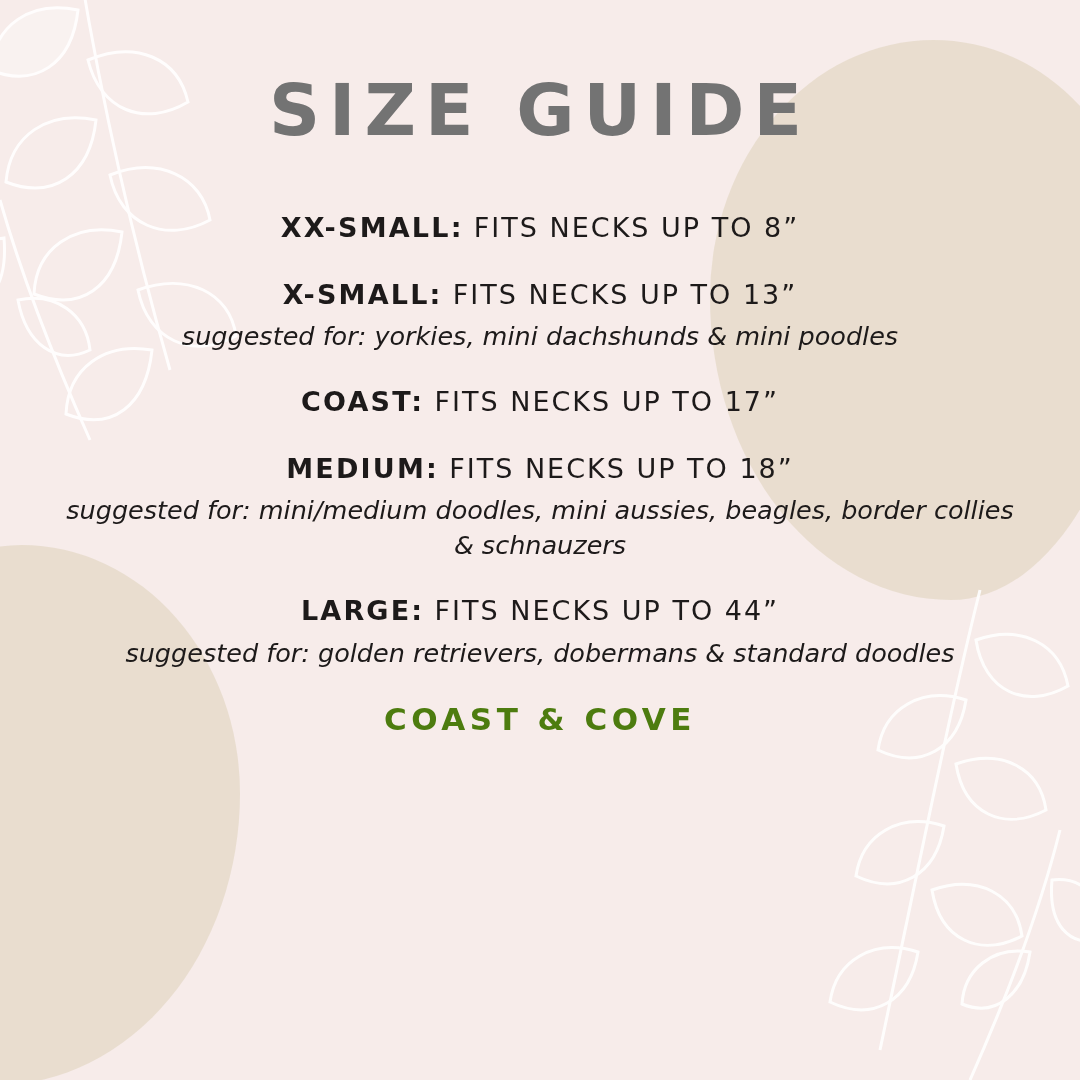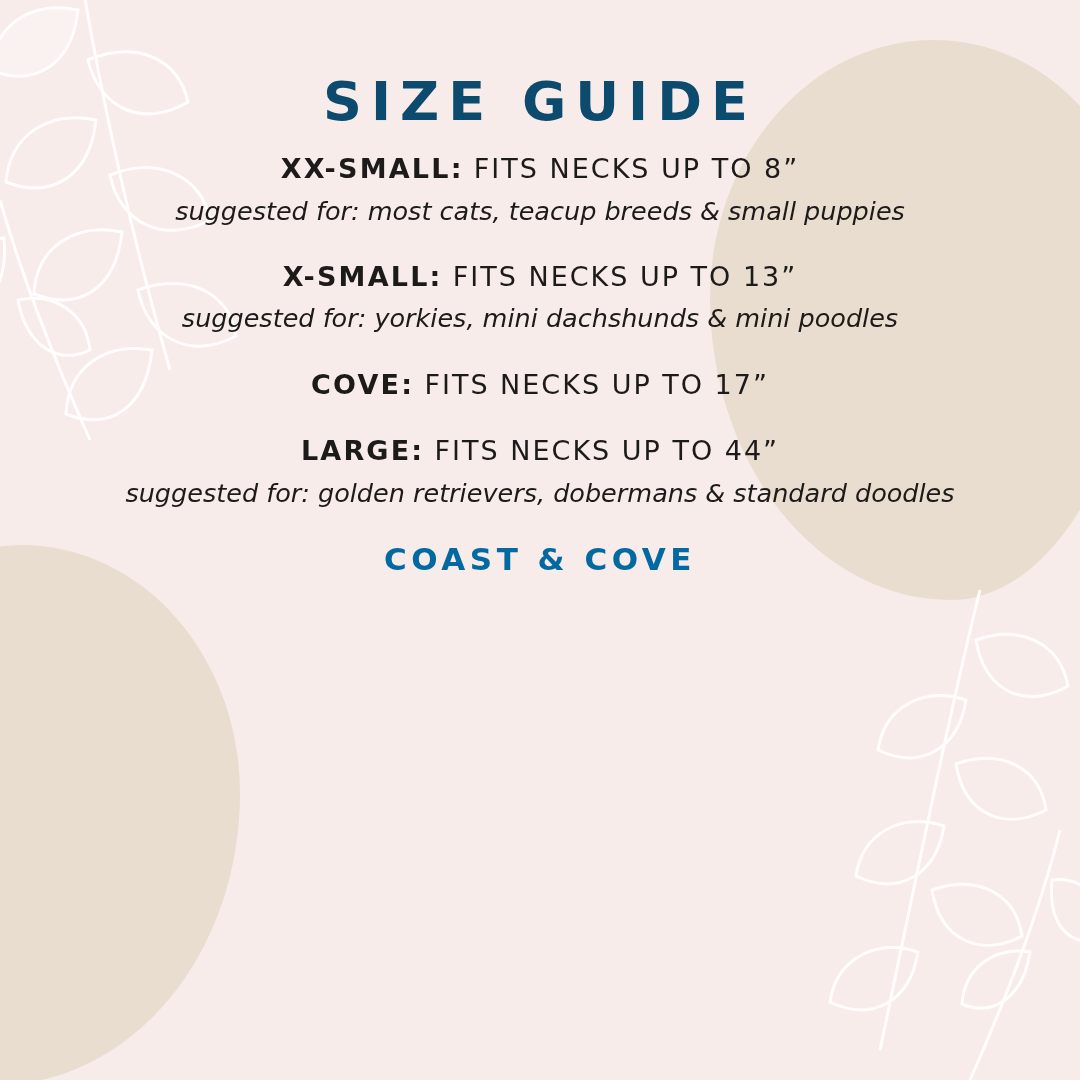--- a/index.html
+++ b/index.html
@@ -55,31 +55,31 @@
     position: relative;
     z-index: 5;
     width: 1080px;
     height: 1080px;
     box-sizing: border-box;
     padding: 58px 60px 30px 60px;
     text-align: center;
   }
 
   .title {
-    font-size: 54px;
+    font-size: 71px;
     letter-spacing: 9px;
     font-weight: bold;
-    color: #0c4a6e;
+    color: #737373;
     margin: 14px 0 0 0;
     line-height: 1.1;
     font-family: "DejaVu Sans", sans-serif;
   }
 
   .sizes {
-    margin-top: 20px;
+    margin-top: 60px;
   }
   .size-block {
     margin-bottom: 30px;
   }
   .size-line {
     font-size: 27px;
     letter-spacing: 1.6px;
     color: #1d1a1a;
     line-height: 1.35;
     font-family: "DejaVu Sans", sans-serif;
@@ -99,21 +99,21 @@
     line-height: 1.38;
     margin-top: 6px;
     font-family: "DejaVu Sans", sans-serif;
   }
 
   .brand {
     margin-top: 22px;
     font-size: 31px;
     font-weight: bold;
     letter-spacing: 4.5px;
-    color: #0369a1;
+    color: #4d7c0f;
     font-family: "DejaVu Sans", sans-serif;
   }
 </style>
 </head>
 <body>
 
 <div id="page">
 
   <div class="blob blob-right"></div>
   <div class="blob blob-left"></div>
@@ -154,39 +154,43 @@
 
     <div class="title">SIZE GUIDE</div>
 
     <div class="sizes">
 
       <div class="size-block">
         <div class="size-line">
           <span class="size-name">XX-SMALL:</span>
           <span class="size-fit">FITS NECKS UP TO 8”</span>
         </div>
-        <div class="size-note">suggested for: most cats, teacup breeds &amp; small puppies</div>
       </div>
 
       <div class="size-block">
         <div class="size-line">
           <span class="size-name">X-SMALL:</span>
           <span class="size-fit">FITS NECKS UP TO 13”</span>
         </div>
         <div class="size-note">suggested for: yorkies, mini dachshunds &amp; mini poodles</div>
       </div>
 
       <div class="size-block">
         <div class="size-line">
-          <span class="size-name">COVE:</span>
+          <span class="size-name">COAST:</span>
           <span class="size-fit">FITS NECKS UP TO 17”</span>
         </div>
       </div>
 
       <div class="size-block">
+        <div class="size-line">
+          <span class="size-name">MEDIUM:</span>
+          <span class="size-fit">FITS NECKS UP TO 18”</span>
+        </div>
+        <div class="size-note">suggested for: mini/medium doodles, mini aussies, beagles, border collies &amp; schnauzers</div>
       </div>
 
       <div class="size-block">
         <div class="size-line">
           <span class="size-name">LARGE:</span>
           <span class="size-fit">FITS NECKS UP TO 44”</span>
         </div>
         <div class="size-note">suggested for: golden retrievers, dobermans &amp; standard doodles</div>
       </div>
 

